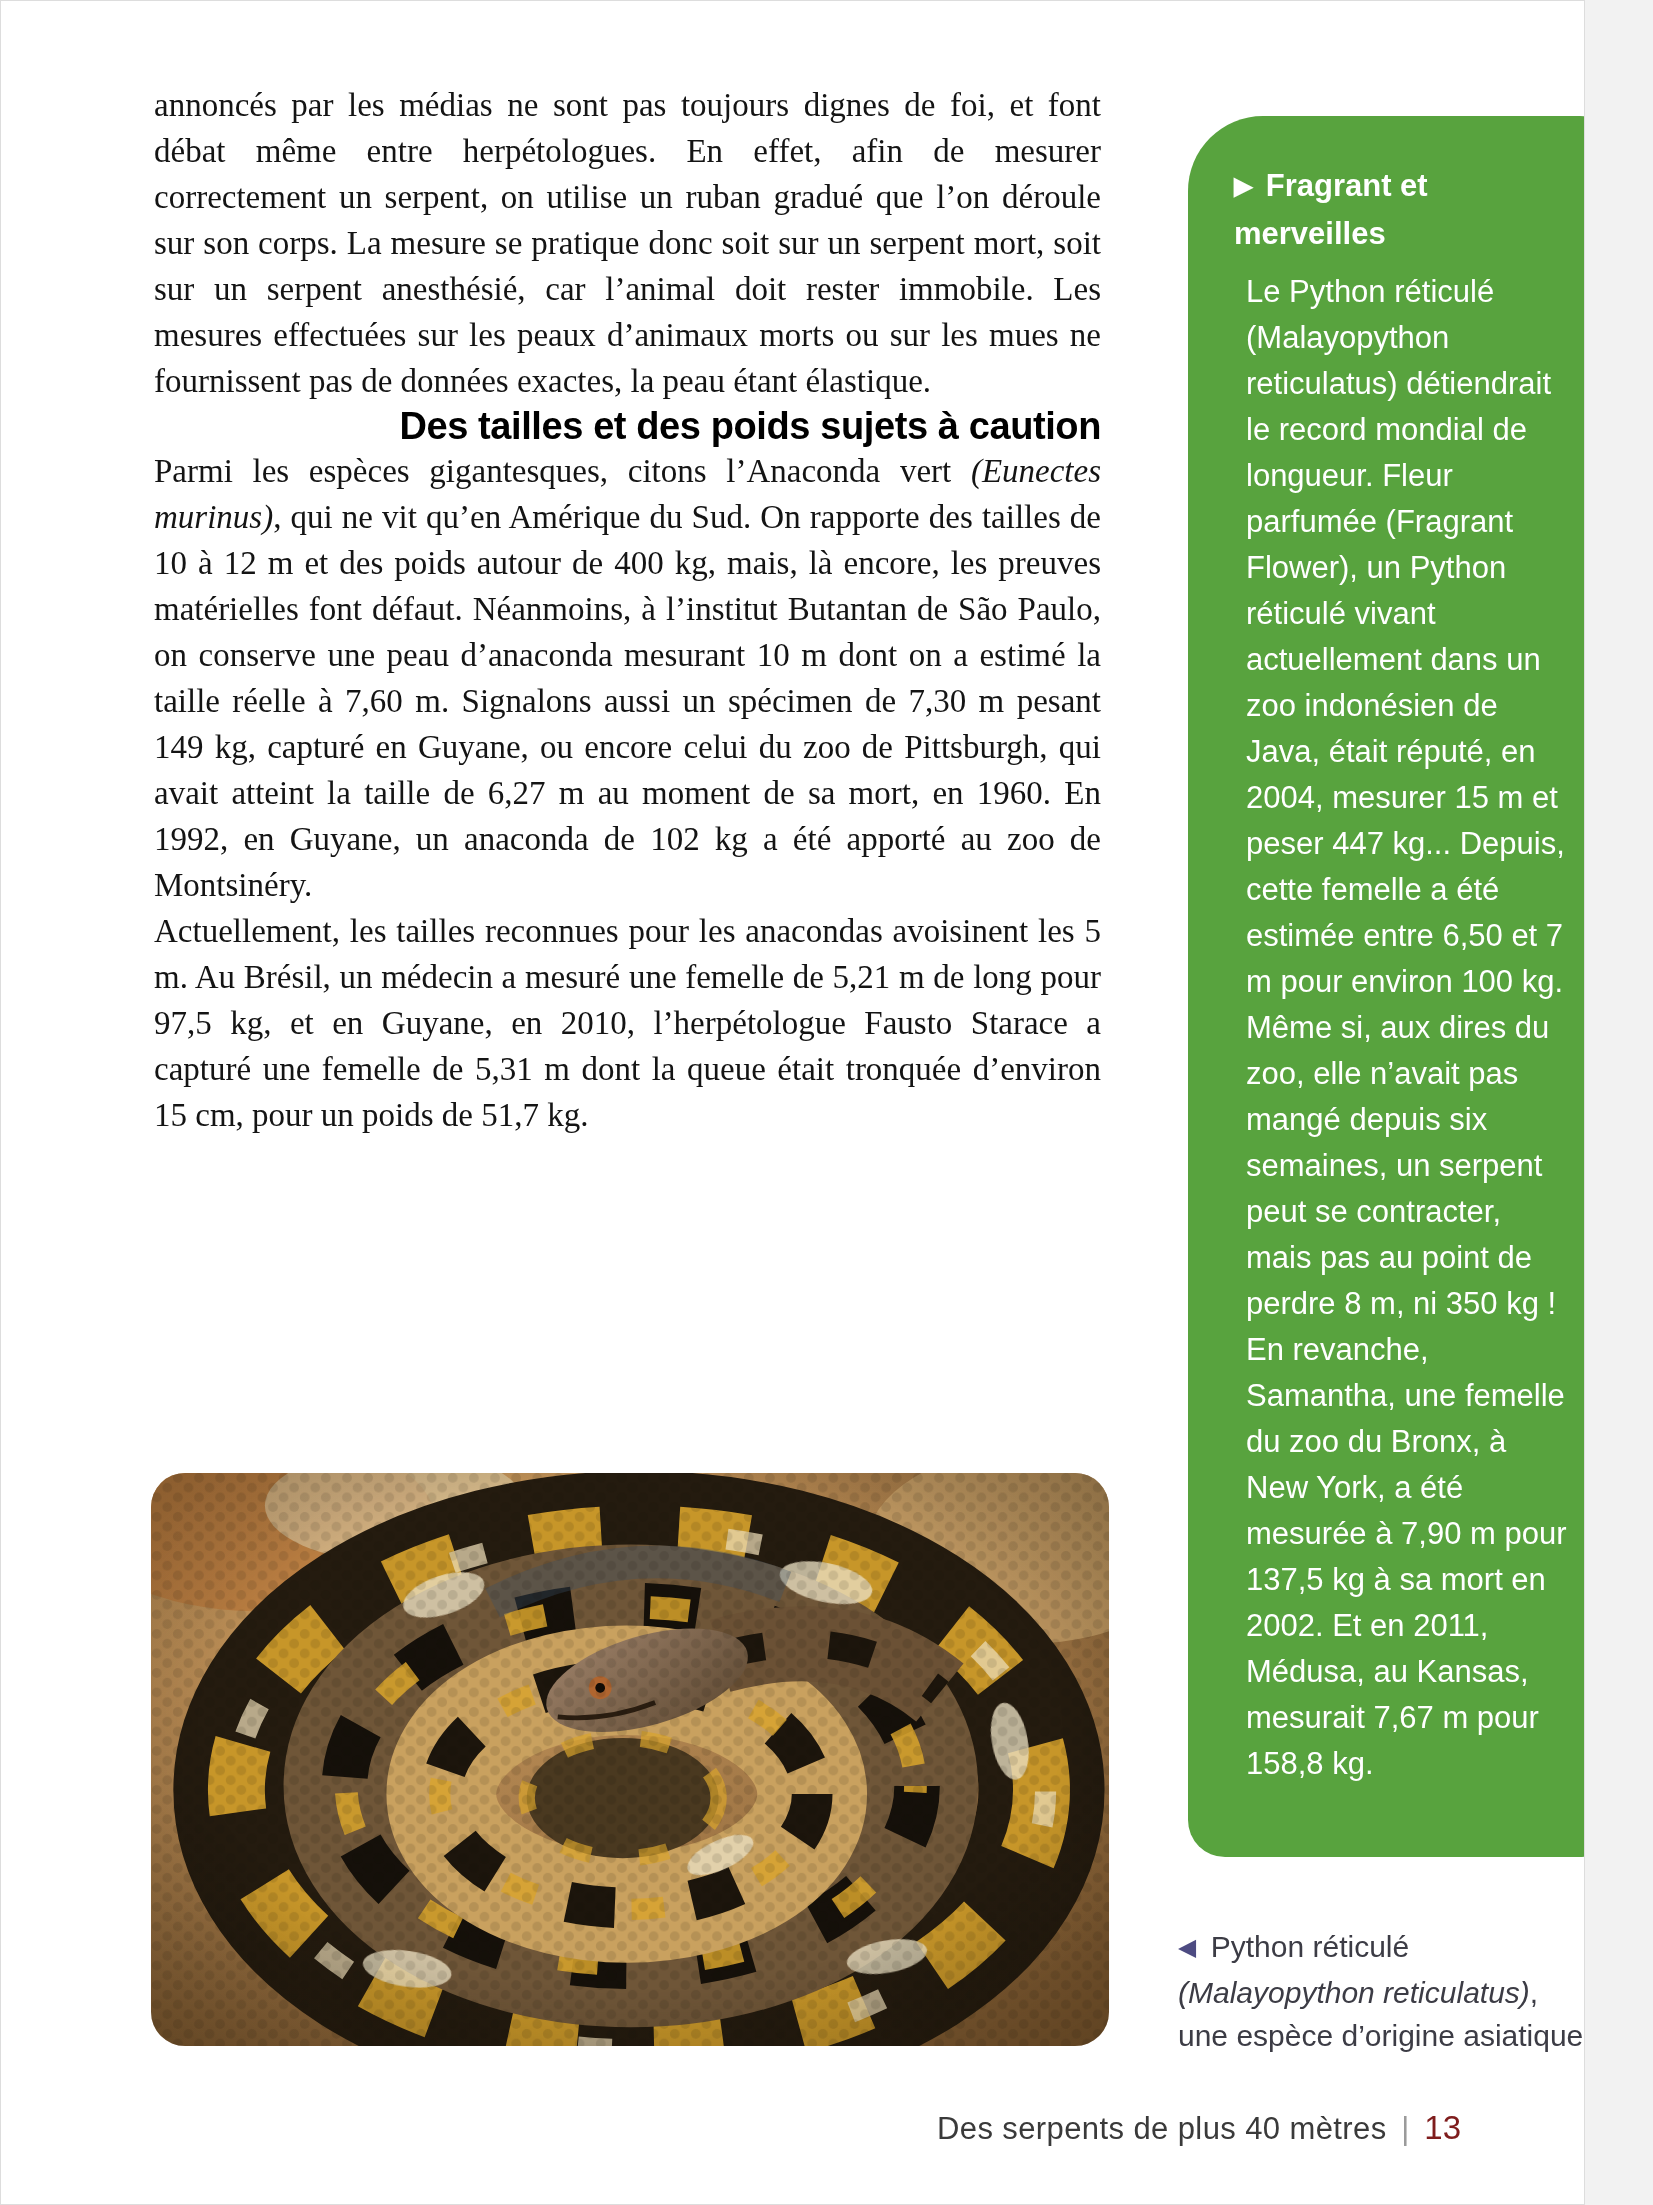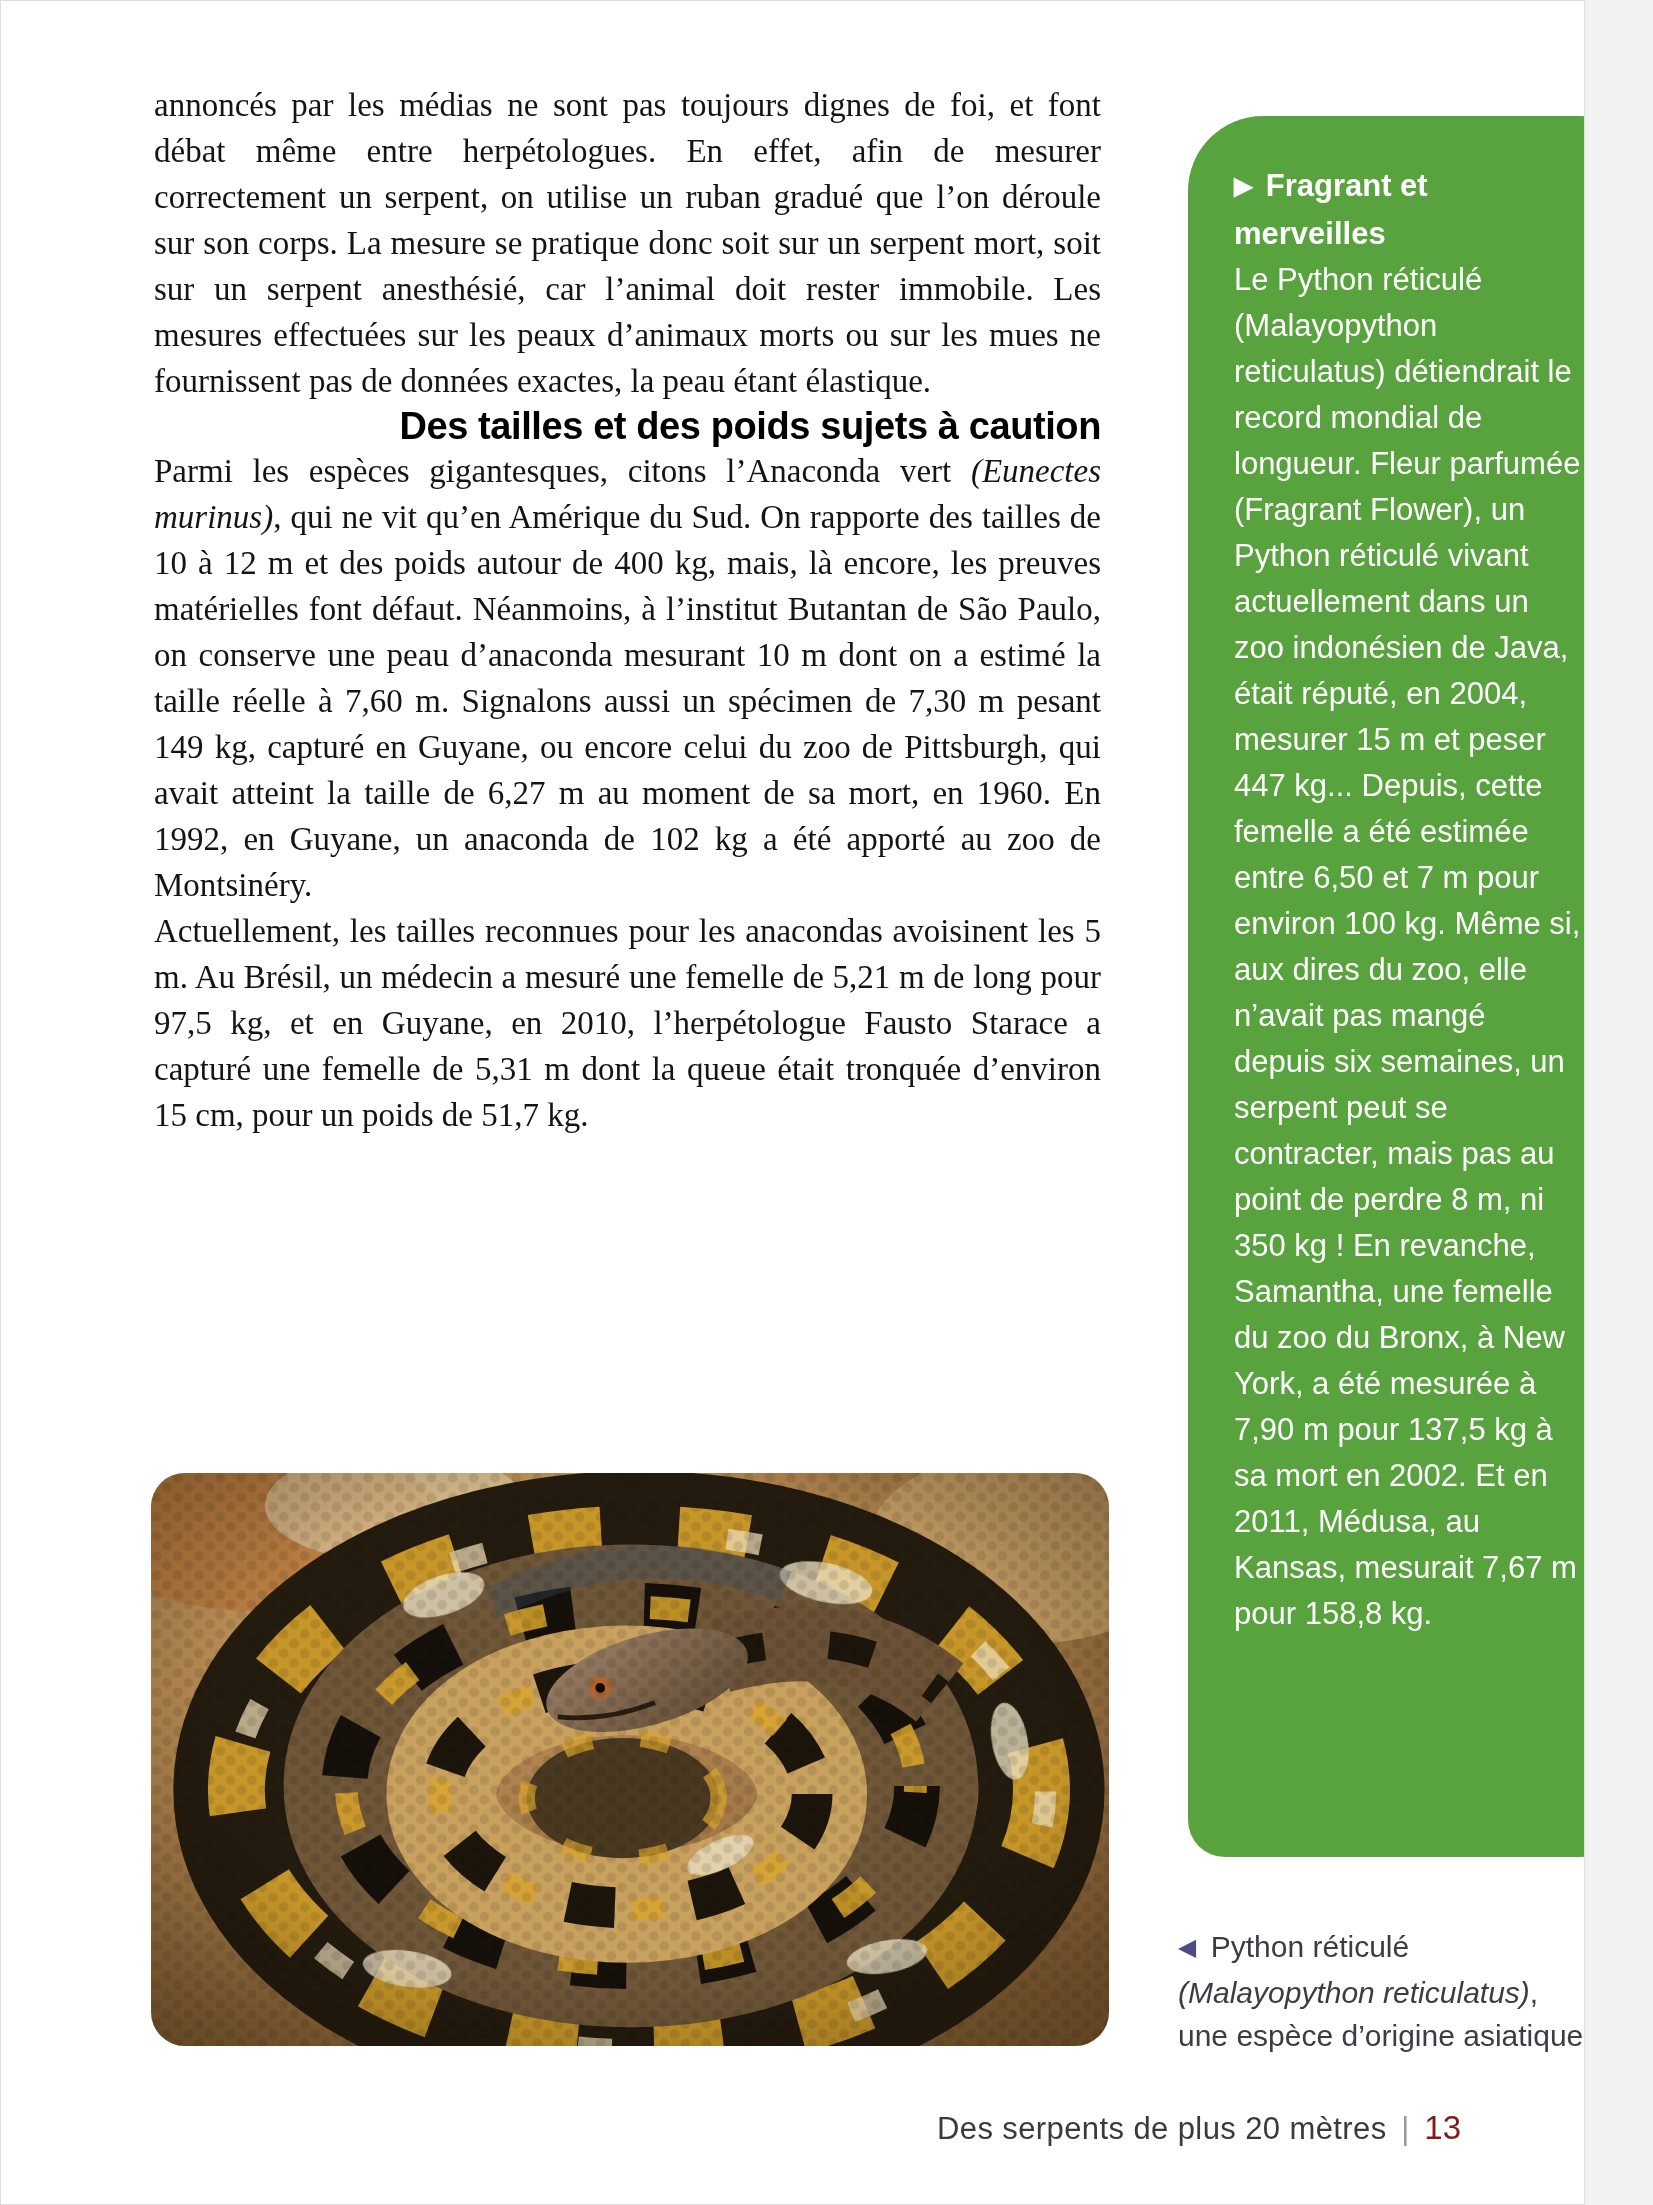--- a/index.html
+++ b/index.html
@@ -66,21 +66,21 @@
     font-size: 31px;
     line-height: 46px;
   }
   .green-box .gb-title { font-weight: bold; margin: 0; }
   .gb-arrow {
     display: inline-block;
     font-size: 24.4px;
     margin-right: 13px;
     transform: translateY(-2.4px);
   }
-  .green-box .gb-body { margin: 0; }
+  .green-box .gb-body { margin: 12px; }
 
   
   .photo-caption {
     position: absolute;
     left: 1177px;
     top: 1924px;
     width: 463px;
     font-family: "Liberation Sans", sans-serif;
     font-size: 30px;
     line-height: 43px;
@@ -194,17 +194,17 @@
     <p class="gb-body">Le Python réticulé (Malayopython reticulatus) détiendrait le record mondial de longueur. Fleur parfumée (Fragrant Flower), un Python réticulé vivant actuellement dans un zoo indonésien de Java, était réputé, en 2004, mesurer 15 m et peser 447 kg... Depuis, cette femelle a été estimée entre 6,50 et 7 m pour environ 100 kg. Même si, aux dires du zoo, elle n’avait pas mangé depuis six semaines, un serpent peut se contracter, mais pas au point de perdre 8 m, ni 350 kg ! En revanche, Samantha, une femelle du zoo du Bronx, à New York, a été mesurée à 7,90 m pour 137,5 kg à sa mort en 2002. Et en 2011, Médusa, au Kansas, mesurait 7,67 m pour 158,8 kg.</p>
   </div>
 
   <div class="photo-caption">
     <span class="cap-arrow">◀</span><span>Python réticulé</span><br>
     <span class="italic">(Malayopython reticulatus)</span><span>,</span><br>
     <span>une espèce d’origine asiatique.</span>
   </div>
 
   <div class="footer">
-    <span>Des serpents de plus 20 mètres</span><span class="sep">|</span><span class="page-num">13</span>
+    <span>Des serpents de plus 40 mètres</span><span class="sep">|</span><span class="page-num">13</span>
   </div>
 
 </div>
 
 
 </body></html>

